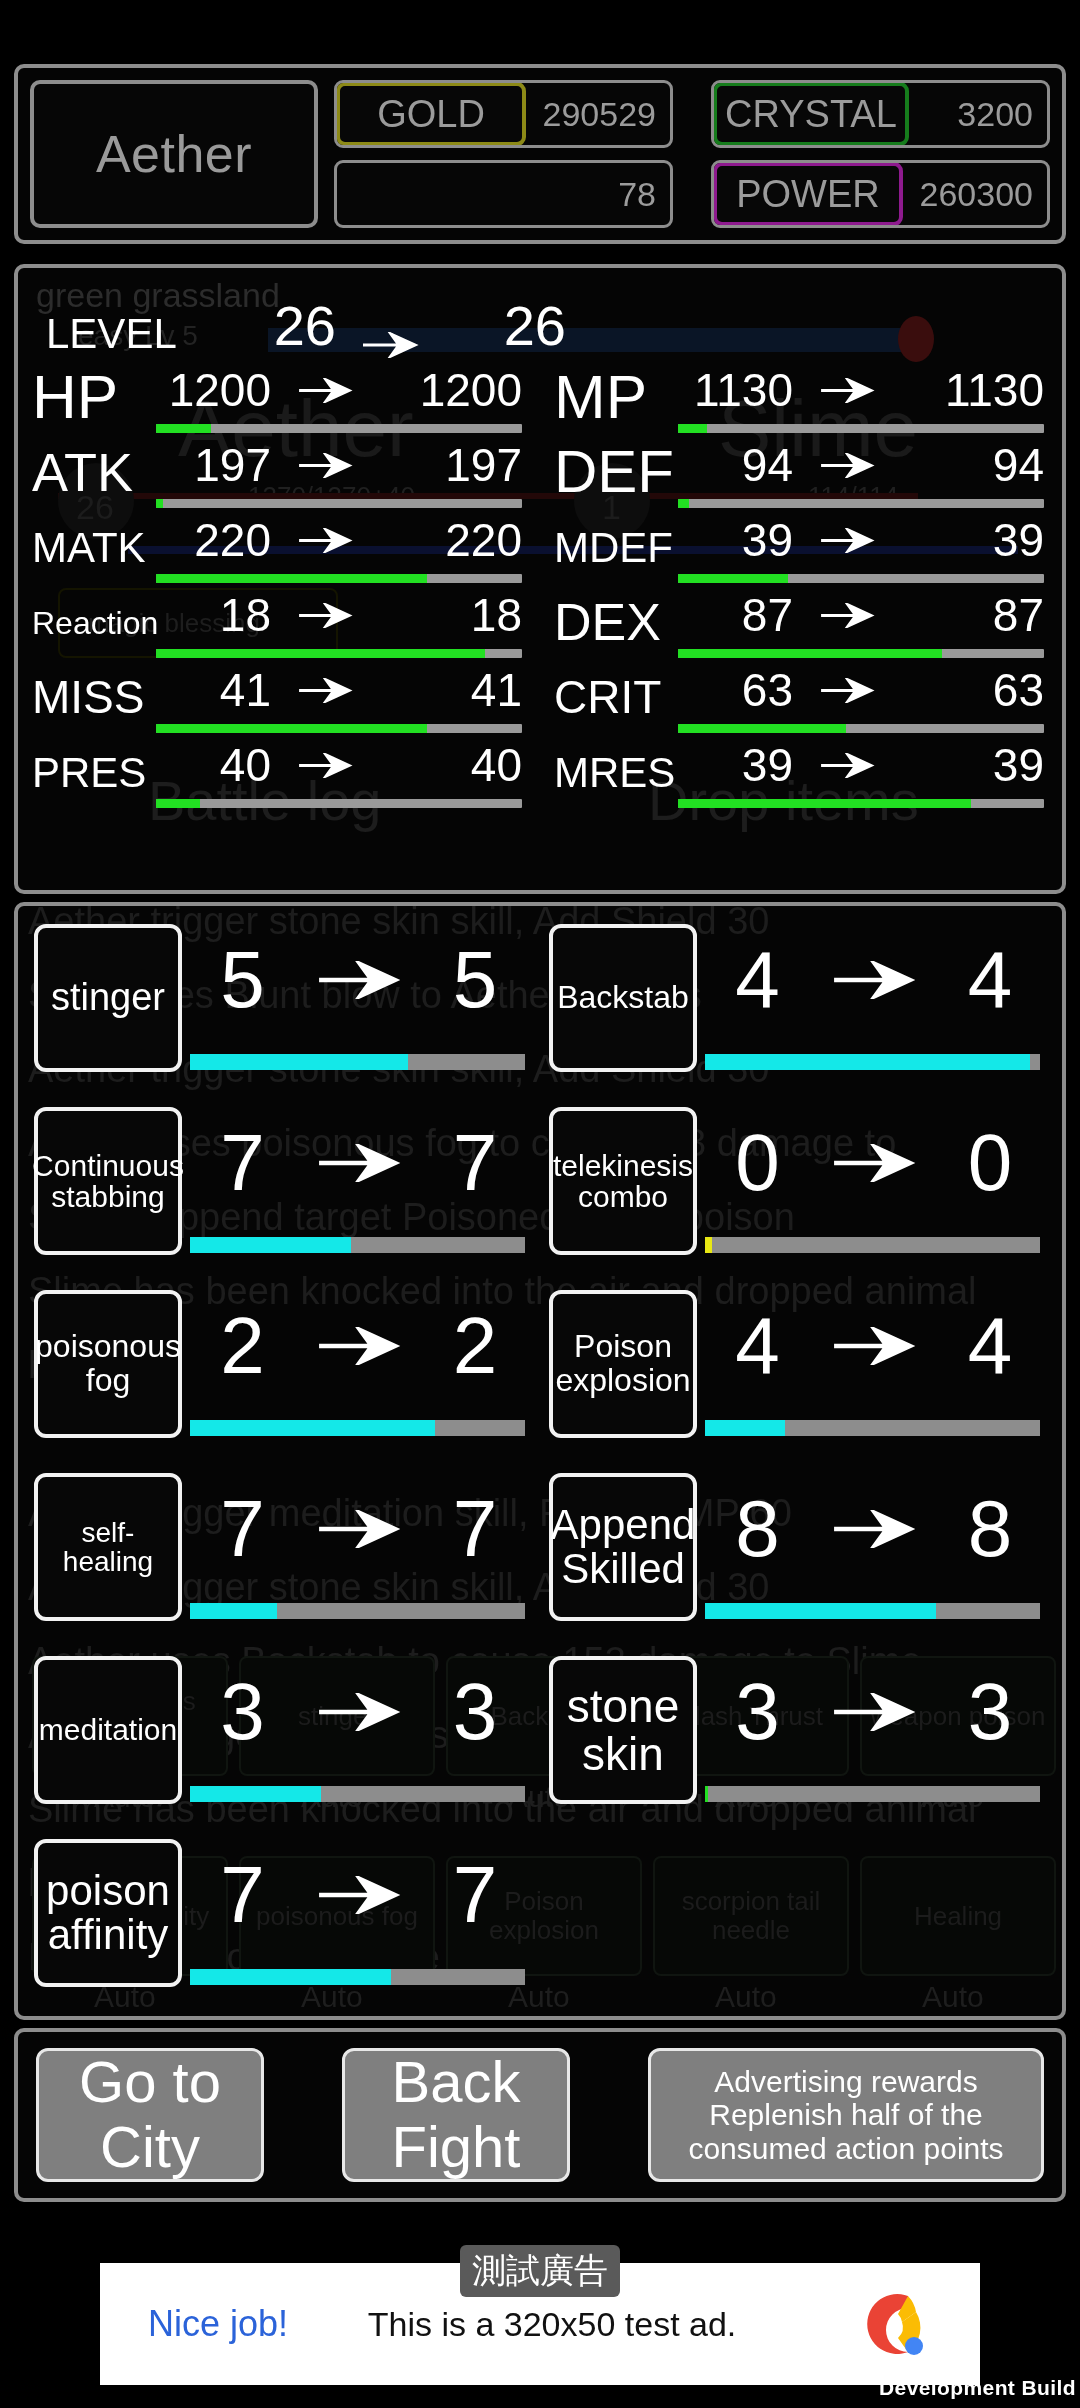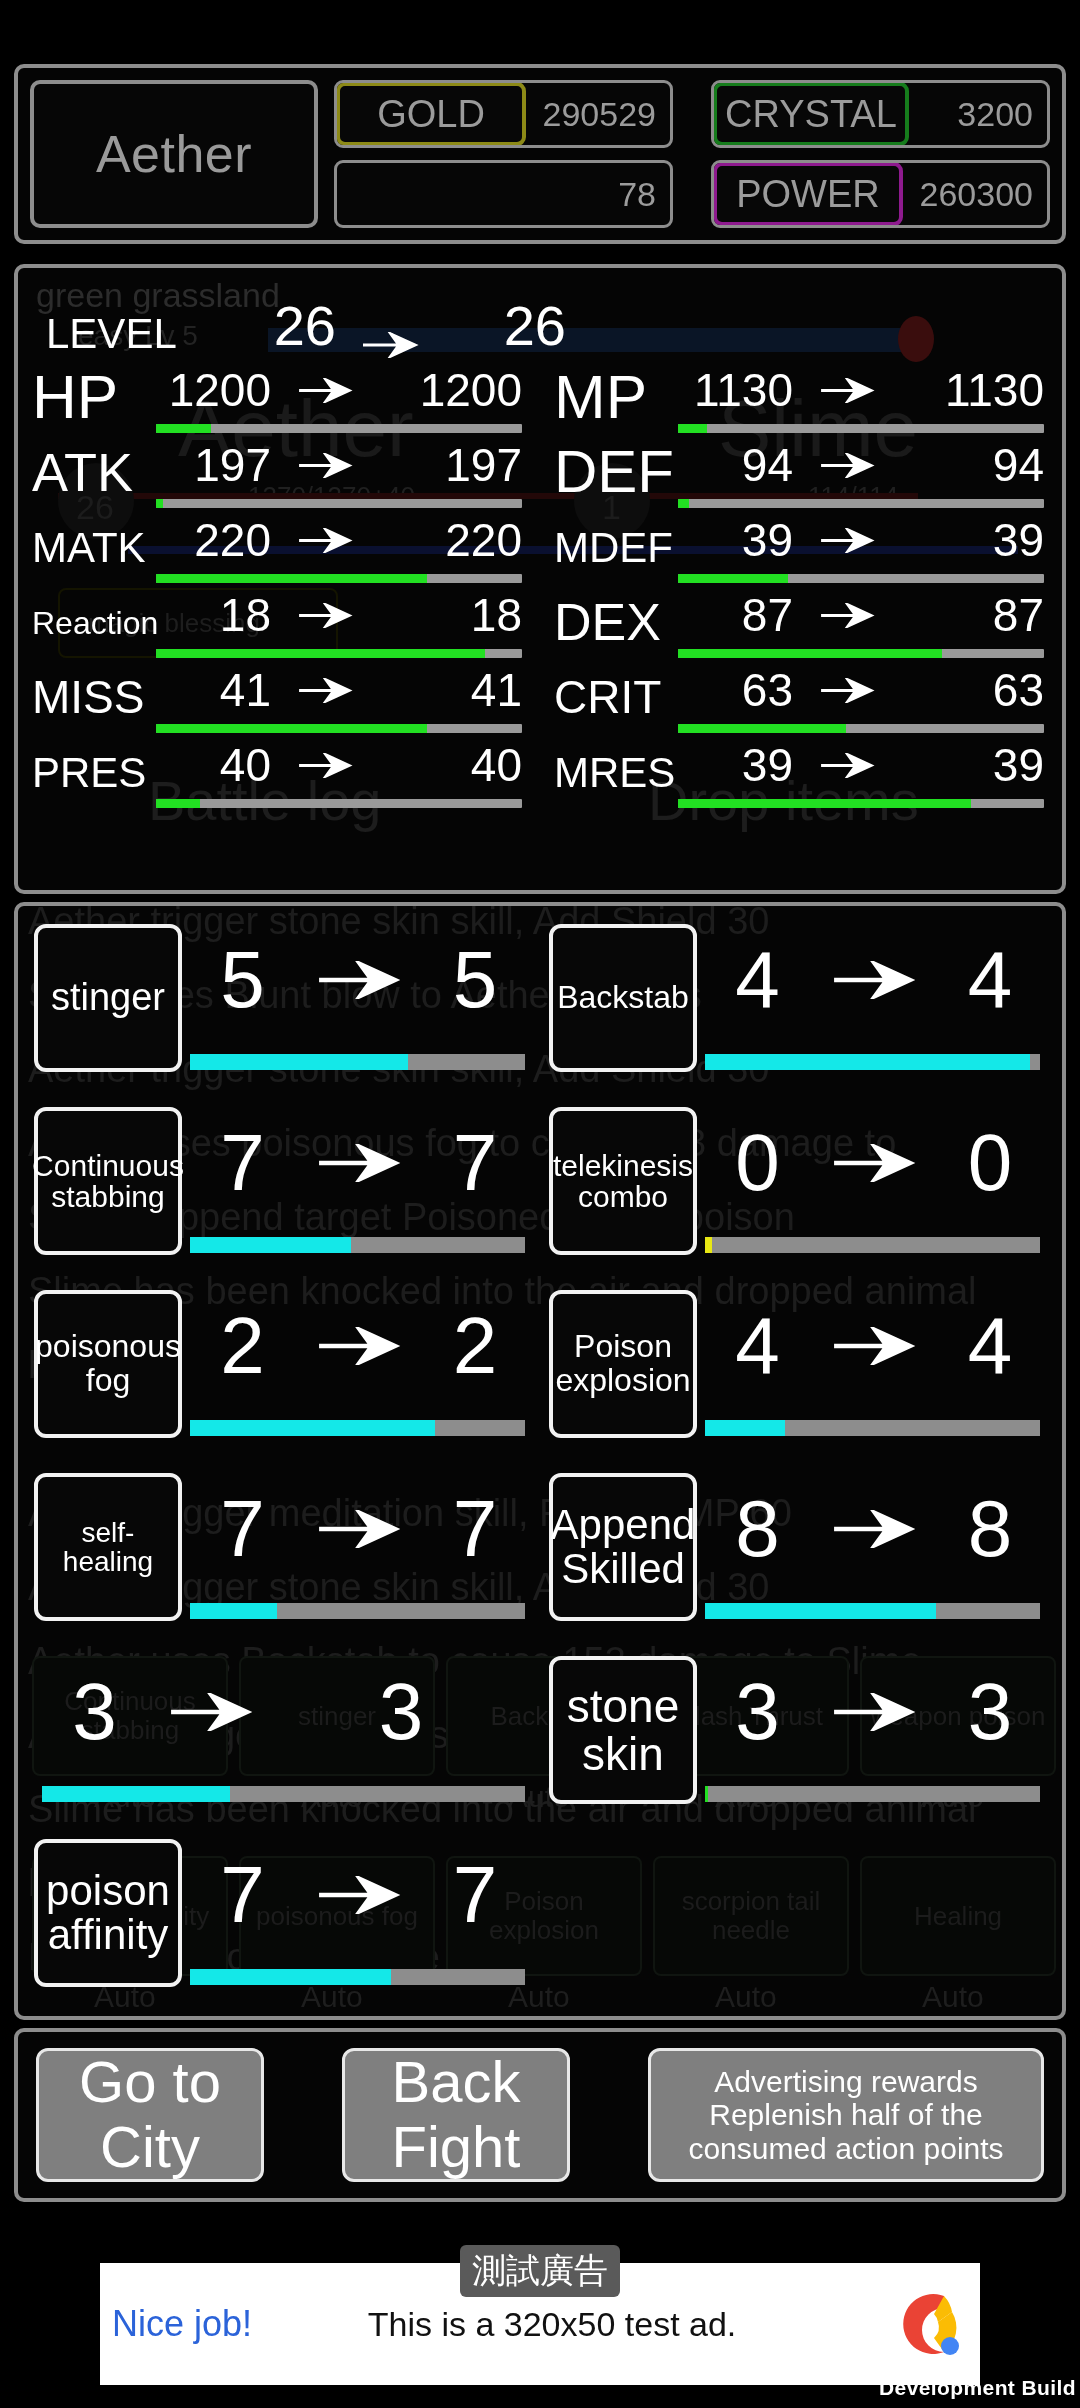--- a/index.html
+++ b/index.html
@@ -130,21 +130,21 @@
   }
   #btn-city  { width: 228px; font-size: 58px; }
   #btn-fight { width: 228px; font-size: 58px; margin-left: 78px; }
   #btn-ad    { flex:1; margin-left: 78px; font-size: 30px; }
 
   
   #ad {
     position:absolute; left: 100px; top: 2263px; width: 880px; height: 122px;
     background:#fff;
   }
-  #ad-row { position:absolute; inset:0; display:flex; align-items:center; padding: 0 12px; }
+  #ad-row { position:absolute; inset:0; display:flex; align-items:center; padding: 0 48px; }
   #ad-nice { font-size: 36px; color:#2b63d9; flex: 0 0 auto; }
   #ad-main { flex:1; text-align:center; font-size: 34px; color:#111; padding-right: 40px; }
   #ad-logo { flex: 0 0 auto; width: 76px; height: 76px; position:relative; }
   #ad-badge {
     position:absolute; left: 50%; top: -18px; transform: translateX(-50%);
     background:#5a5a5a; color:#fff; font-size: 34px;
     padding: 3px 12px; border-radius: 6px; white-space:nowrap;
   }
   #dev-build {
     position:absolute; right: 4px; bottom: 8px;
@@ -578,20 +578,21 @@
                 </svg>
               </div>
               <div class="sk-to">8</div>
             </div>
             <div class="sk-bar">
               <i style="width:69%;background:#14e8e8"></i>
             </div>
           </div>
         </div>
         <div class="sk-cell">
+          <div class="sk-tag" style="font-size:30px">meditation</div>
           <div class="sk-right">
             <div class="sk-nums">
               <div class="sk-from">3</div>
               <div class="sk-arrow">
                 <svg viewBox="0 0 56 26" style="width:82px;height:38px">
                   <path d="M0 13 H40 M28 2 L52 13 L28 24 L36 13 Z" fill="#fff" stroke="#fff" stroke-width="3"></path>
                 </svg>
               </div>
               <div class="sk-to">3</div>
             </div>

